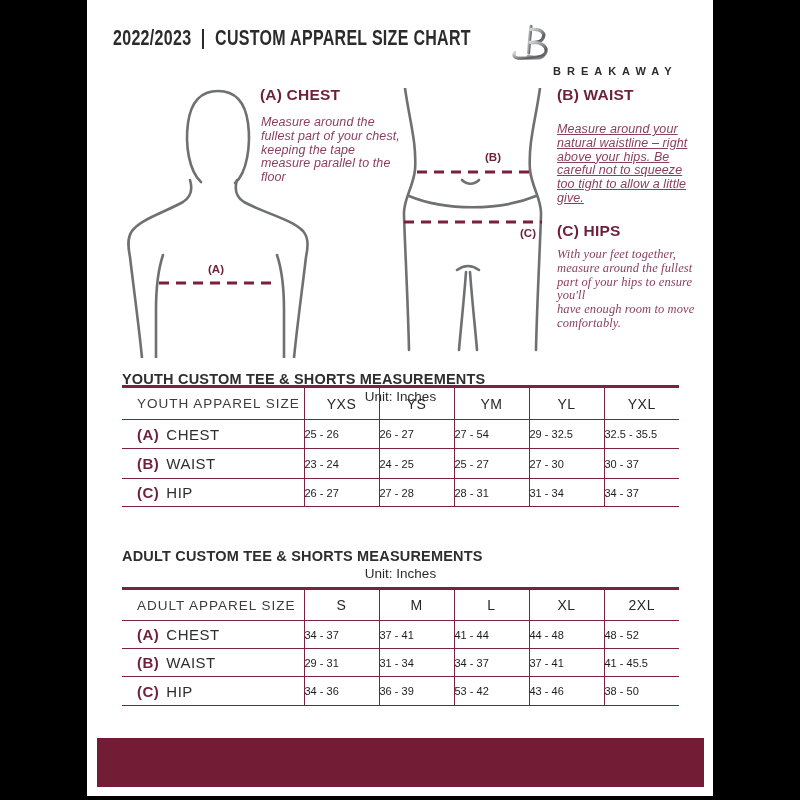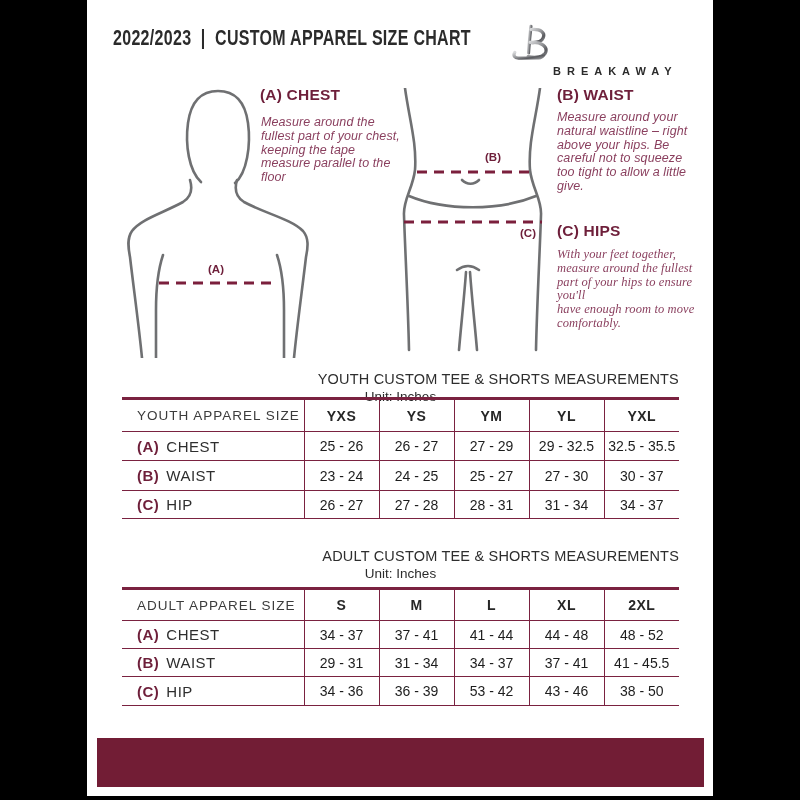--- a/index.html
+++ b/index.html
@@ -31,40 +31,40 @@
   .ins-body {
     font-size:12.5px; font-style:italic; color:#8a3f5e; line-height:1.1;
     letter-spacing:0.1px;
   }
   .pre-line { white-space:pre-line; }
 
   .diagram-label { font-size:11.5px; font-weight:bold; color:#6e1f3a; text-align:center; width:32px; }
 
   
   .sec-title {
-    left:35px; width:557px; text-align:right; font-size:14.5px; font-weight:normal;
+    left:35px; width:557px; text-align:left; font-size:14.5px; font-weight:bold;
     color:#2e2e2e; letter-spacing:0.2px;
   }
   .sec-unit {
     left:35px; width:557px; text-align:center; font-size:13.5px; 
     color:#2b2b2b;
   }
 
   
   .size-table {
     position:absolute; left:35px; width:557px; border-collapse:collapse;
     table-layout:fixed; border-top:3px solid #7a2240; background:transparent;
   }
   .size-table td { border-bottom:1.6px solid #7a2240; padding:0; vertical-align:middle; }
   .size-table td + td { border-left:1.6px solid #7a2240; }
   .label-head { font-size:13.5px; color:#3c3c3c; letter-spacing:1px; padding-left:15px !important; }
-  .size-head { font-weight:bold; text-align:center; font-size:14px; color:#262626; letter-spacing:0.5px; }
+  .size-head { font-weight:normal; text-align:center; font-size:14px; color:#262626; letter-spacing:0.5px; }
   .row-label { padding-left:15px !important; font-size:15px; color:#2e2e2e; letter-spacing:0.5px; }
   .pfx { color:#6e1f3a; font-weight:bold; margin-right:7px; }
-  .val { text-align:center; font-size:14px; color:#1d1d1d; }
+  .val { font-size:11px; color:#1d1d1d; }
 
   
   .footer-bar { left:10px; top:738px; width:607px; height:49px; background:#721d35; }
 
   svg { display:block; }
 </style>
 </head>
 <body>
 
 <div class="page">
@@ -117,40 +117,40 @@
   </svg>
 
   <div class="abs diagram-label" style="left:113px; top:263px;">(A)</div>
   <div class="abs diagram-label" style="left:390px; top:151px;">(B)</div>
   <div class="abs diagram-label" style="left:425px; top:227px;">(C)</div>
 
   <div class="abs ins-head" style="left:173px; top:86px;">(A) CHEST</div>
   <div class="abs ins-body" style="left:174px; top:116px; width:142px;">Measure around the fullest part of your chest, keeping the tape measure parallel to the floor</div>
 
   <div class="abs ins-head" style="left:470px; top:86px;">(B) WAIST</div>
-  <div class="abs ins-body" style="left:470px; top:111px; width:132px;">Measure around your natural waistline – right above your hips. Be careful not to squeeze too tight to allow a little give.</div>
+  <div class="abs ins-body" style="left:470px; top:123px; width:132px;text-decoration:underline;">Measure around your natural waistline – right above your hips. Be careful not to squeeze too tight to allow a little give.</div>
 
   <div class="abs ins-head" style="left:470px; top:222px;">(C) HIPS</div>
   <div class="abs ins-body pre-line" style="left:470px; top:248px; width:140px;font-family:Liberation Serif, serif;">With your feet together, measure around the fullest part of your hips to ensure you'll
 have enough room to move comfortably.</div>
 
   <svg class="abs" style="left:25px; top:568px;" width="190" height="182" viewBox="0 0 40 38" opacity="0.55">
     <g stroke="#ffffff" fill="none" stroke-width="5" stroke-linecap="round">
       <path d="M 7,6 L 28,6"></path>
       <path d="M 21,3 C 20,12 19,22 18.5,31"></path>
       <path d="M 21,6.5 C 32,5.5 36,10 34,15 C 32.5,19 27,20.5 20,20"></path>
       <path d="M 20,20 C 33,19 38.5,25 36.5,30.5 C 34.5,35.5 26,36.5 18,35"></path>
       <path d="M 4,30.5 C 2,33.5 3.5,36.3 8,36.5 L 29,36.2 C 32,36 33.5,34.8 34.3,33"></path>
     </g>
   </svg>
 
   <div class="abs sec-title" style="top:371px;">YOUTH CUSTOM TEE &amp; SHORTS MEASUREMENTS</div>
   <div class="abs sec-unit" style="top:389px;">Unit: Inches</div>
 
-  <table class="size-table" style="top:397px;">
+  <table class="size-table" style="top:385px;">
     <colgroup>
         <col style="width:182px">
         <col>
         <col>
         <col>
         <col>
         <col>
       </colgroup>
     <tbody>
         <tr style="height:33px">
@@ -158,21 +158,21 @@
       <td class="size-head">YXS</td>
       <td class="size-head">YS</td>
       <td class="size-head">YM</td>
       <td class="size-head">YL</td>
       <td class="size-head">YXL</td>
     </tr>
     <tr style="height:29px">
       <td class="row-label"><span class="pfx">(A)</span><span>CHEST</span></td>
       <td class="val">25 - 26</td>
       <td class="val">26 - 27</td>
-      <td class="val">27 - 29</td>
+      <td class="val">27 - 54</td>
       <td class="val">29 - 32.5</td>
       <td class="val">32.5 - 35.5</td>
     </tr>
     <tr style="height:30px">
       <td class="row-label"><span class="pfx">(B)</span><span>WAIST</span></td>
       <td class="val">23 - 24</td>
       <td class="val">24 - 25</td>
       <td class="val">25 - 27</td>
       <td class="val">27 - 30</td>
       <td class="val">30 - 37</td>

